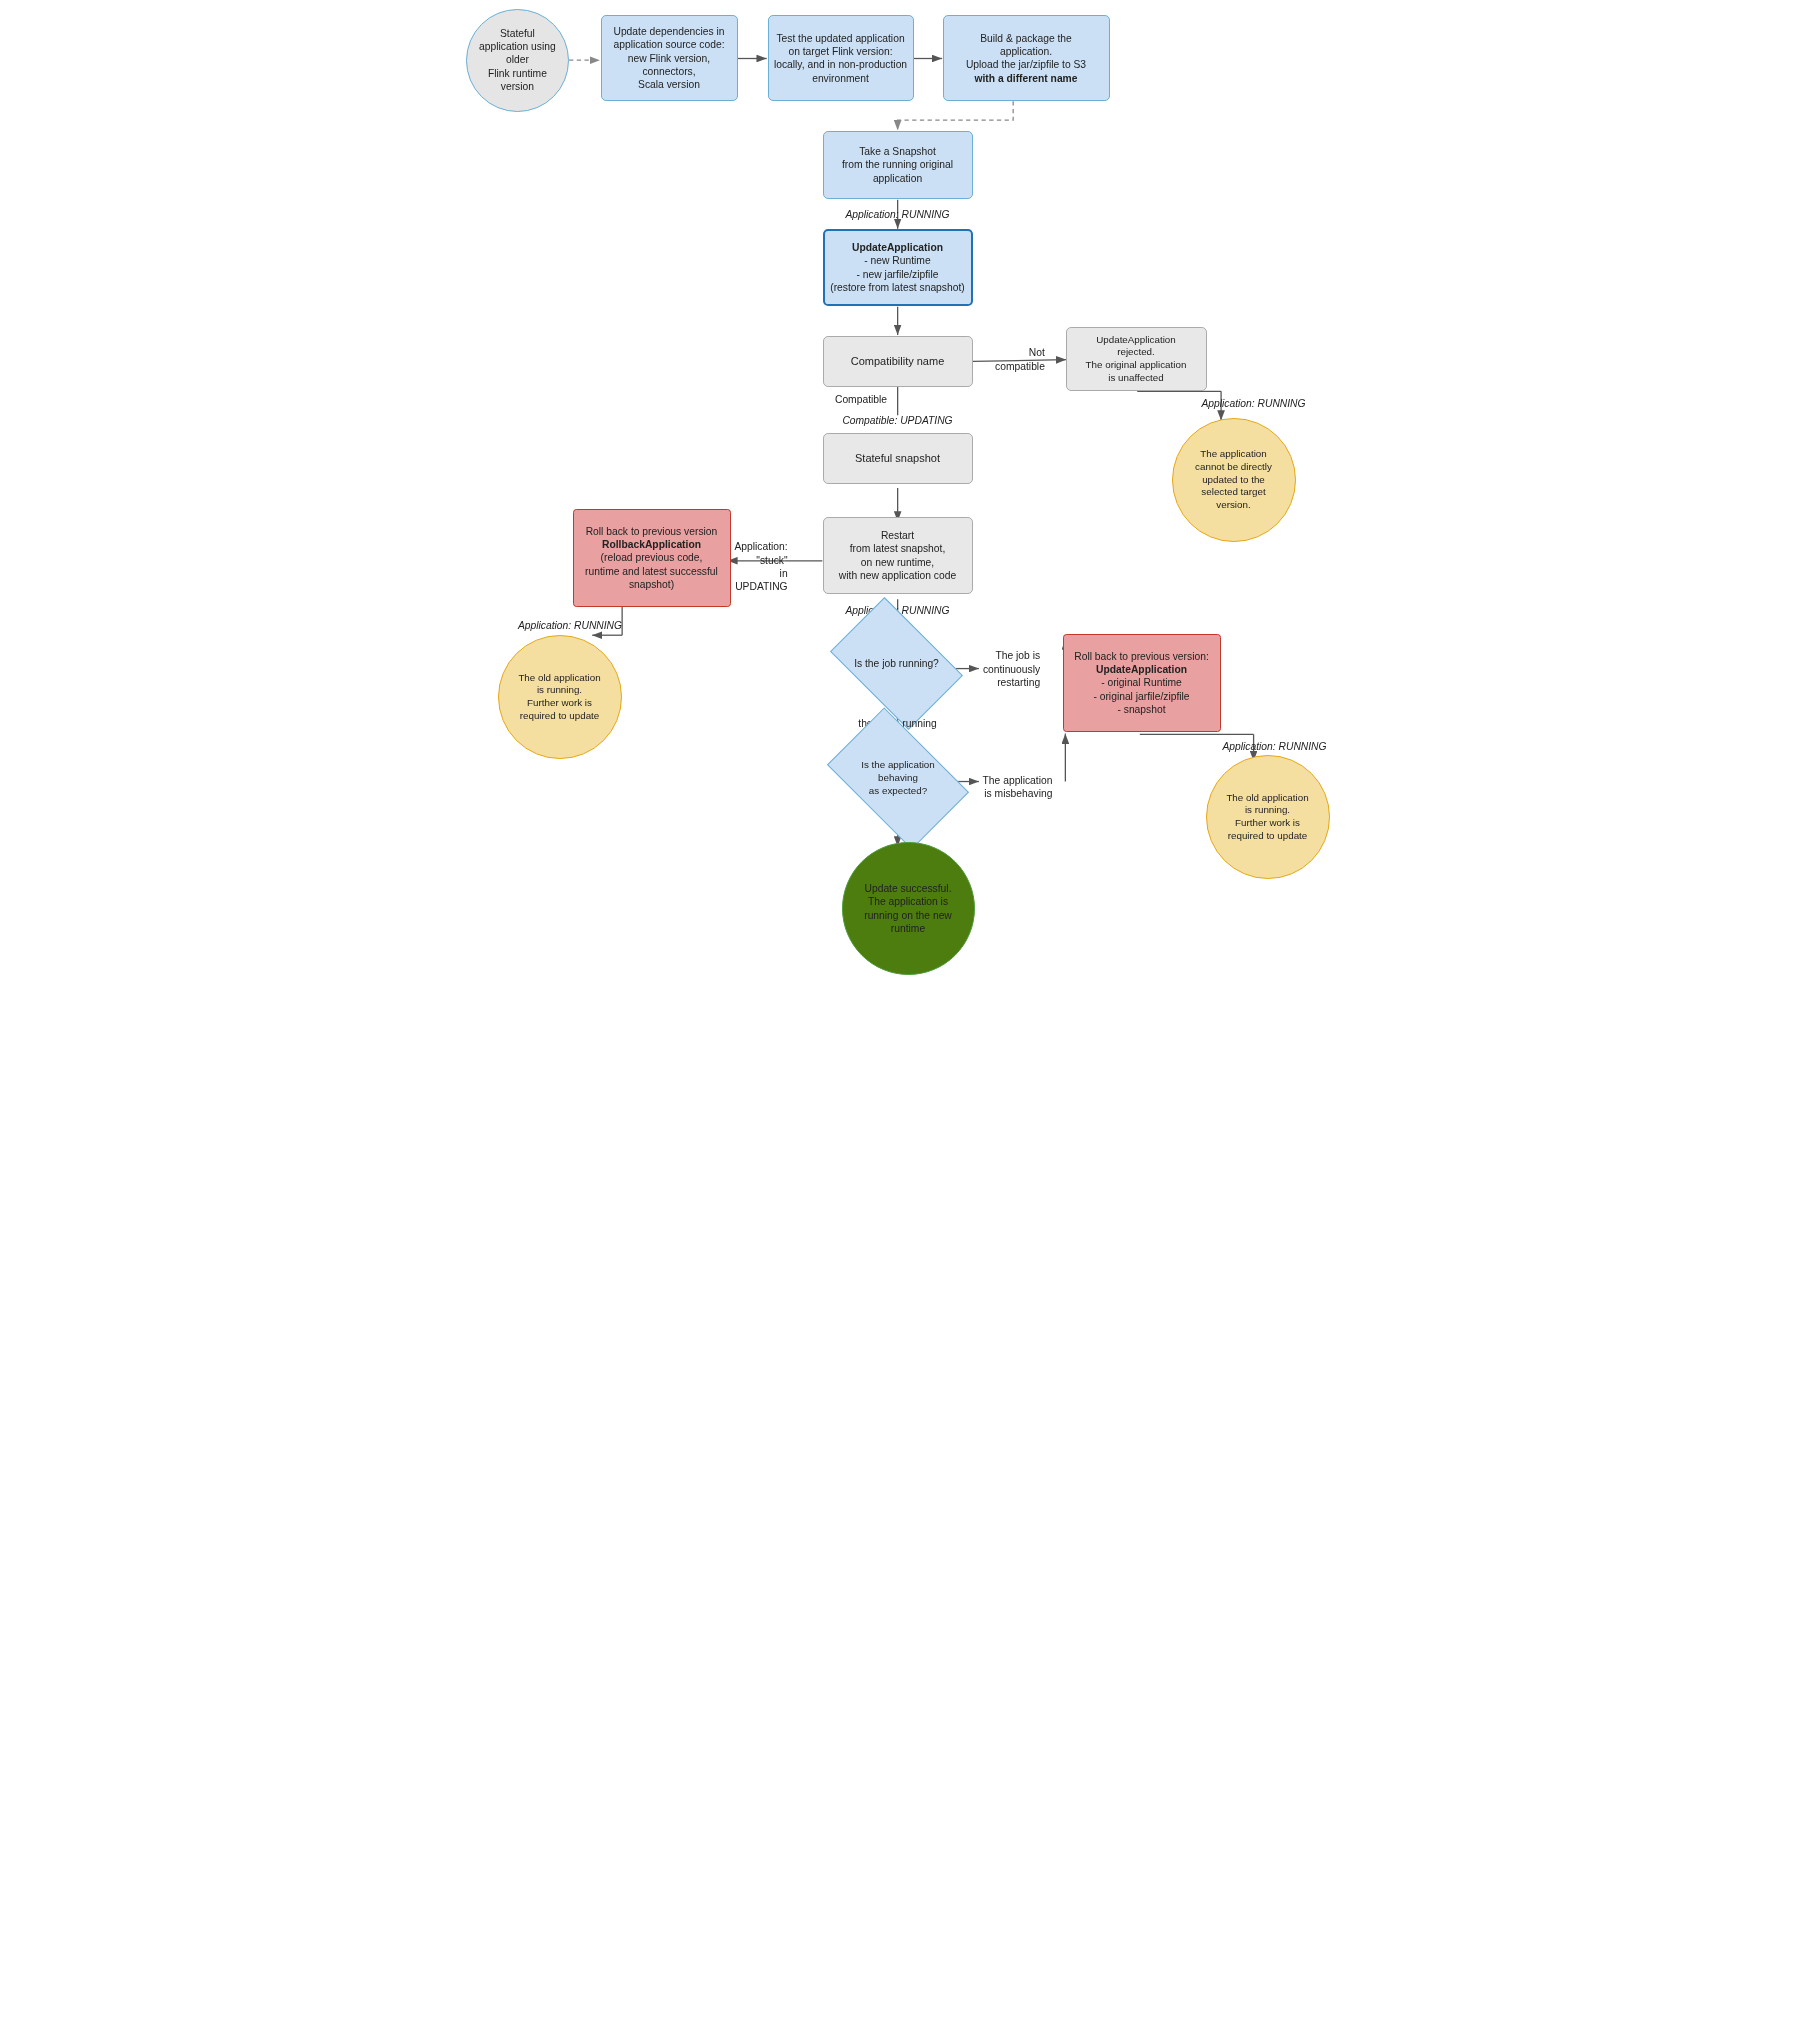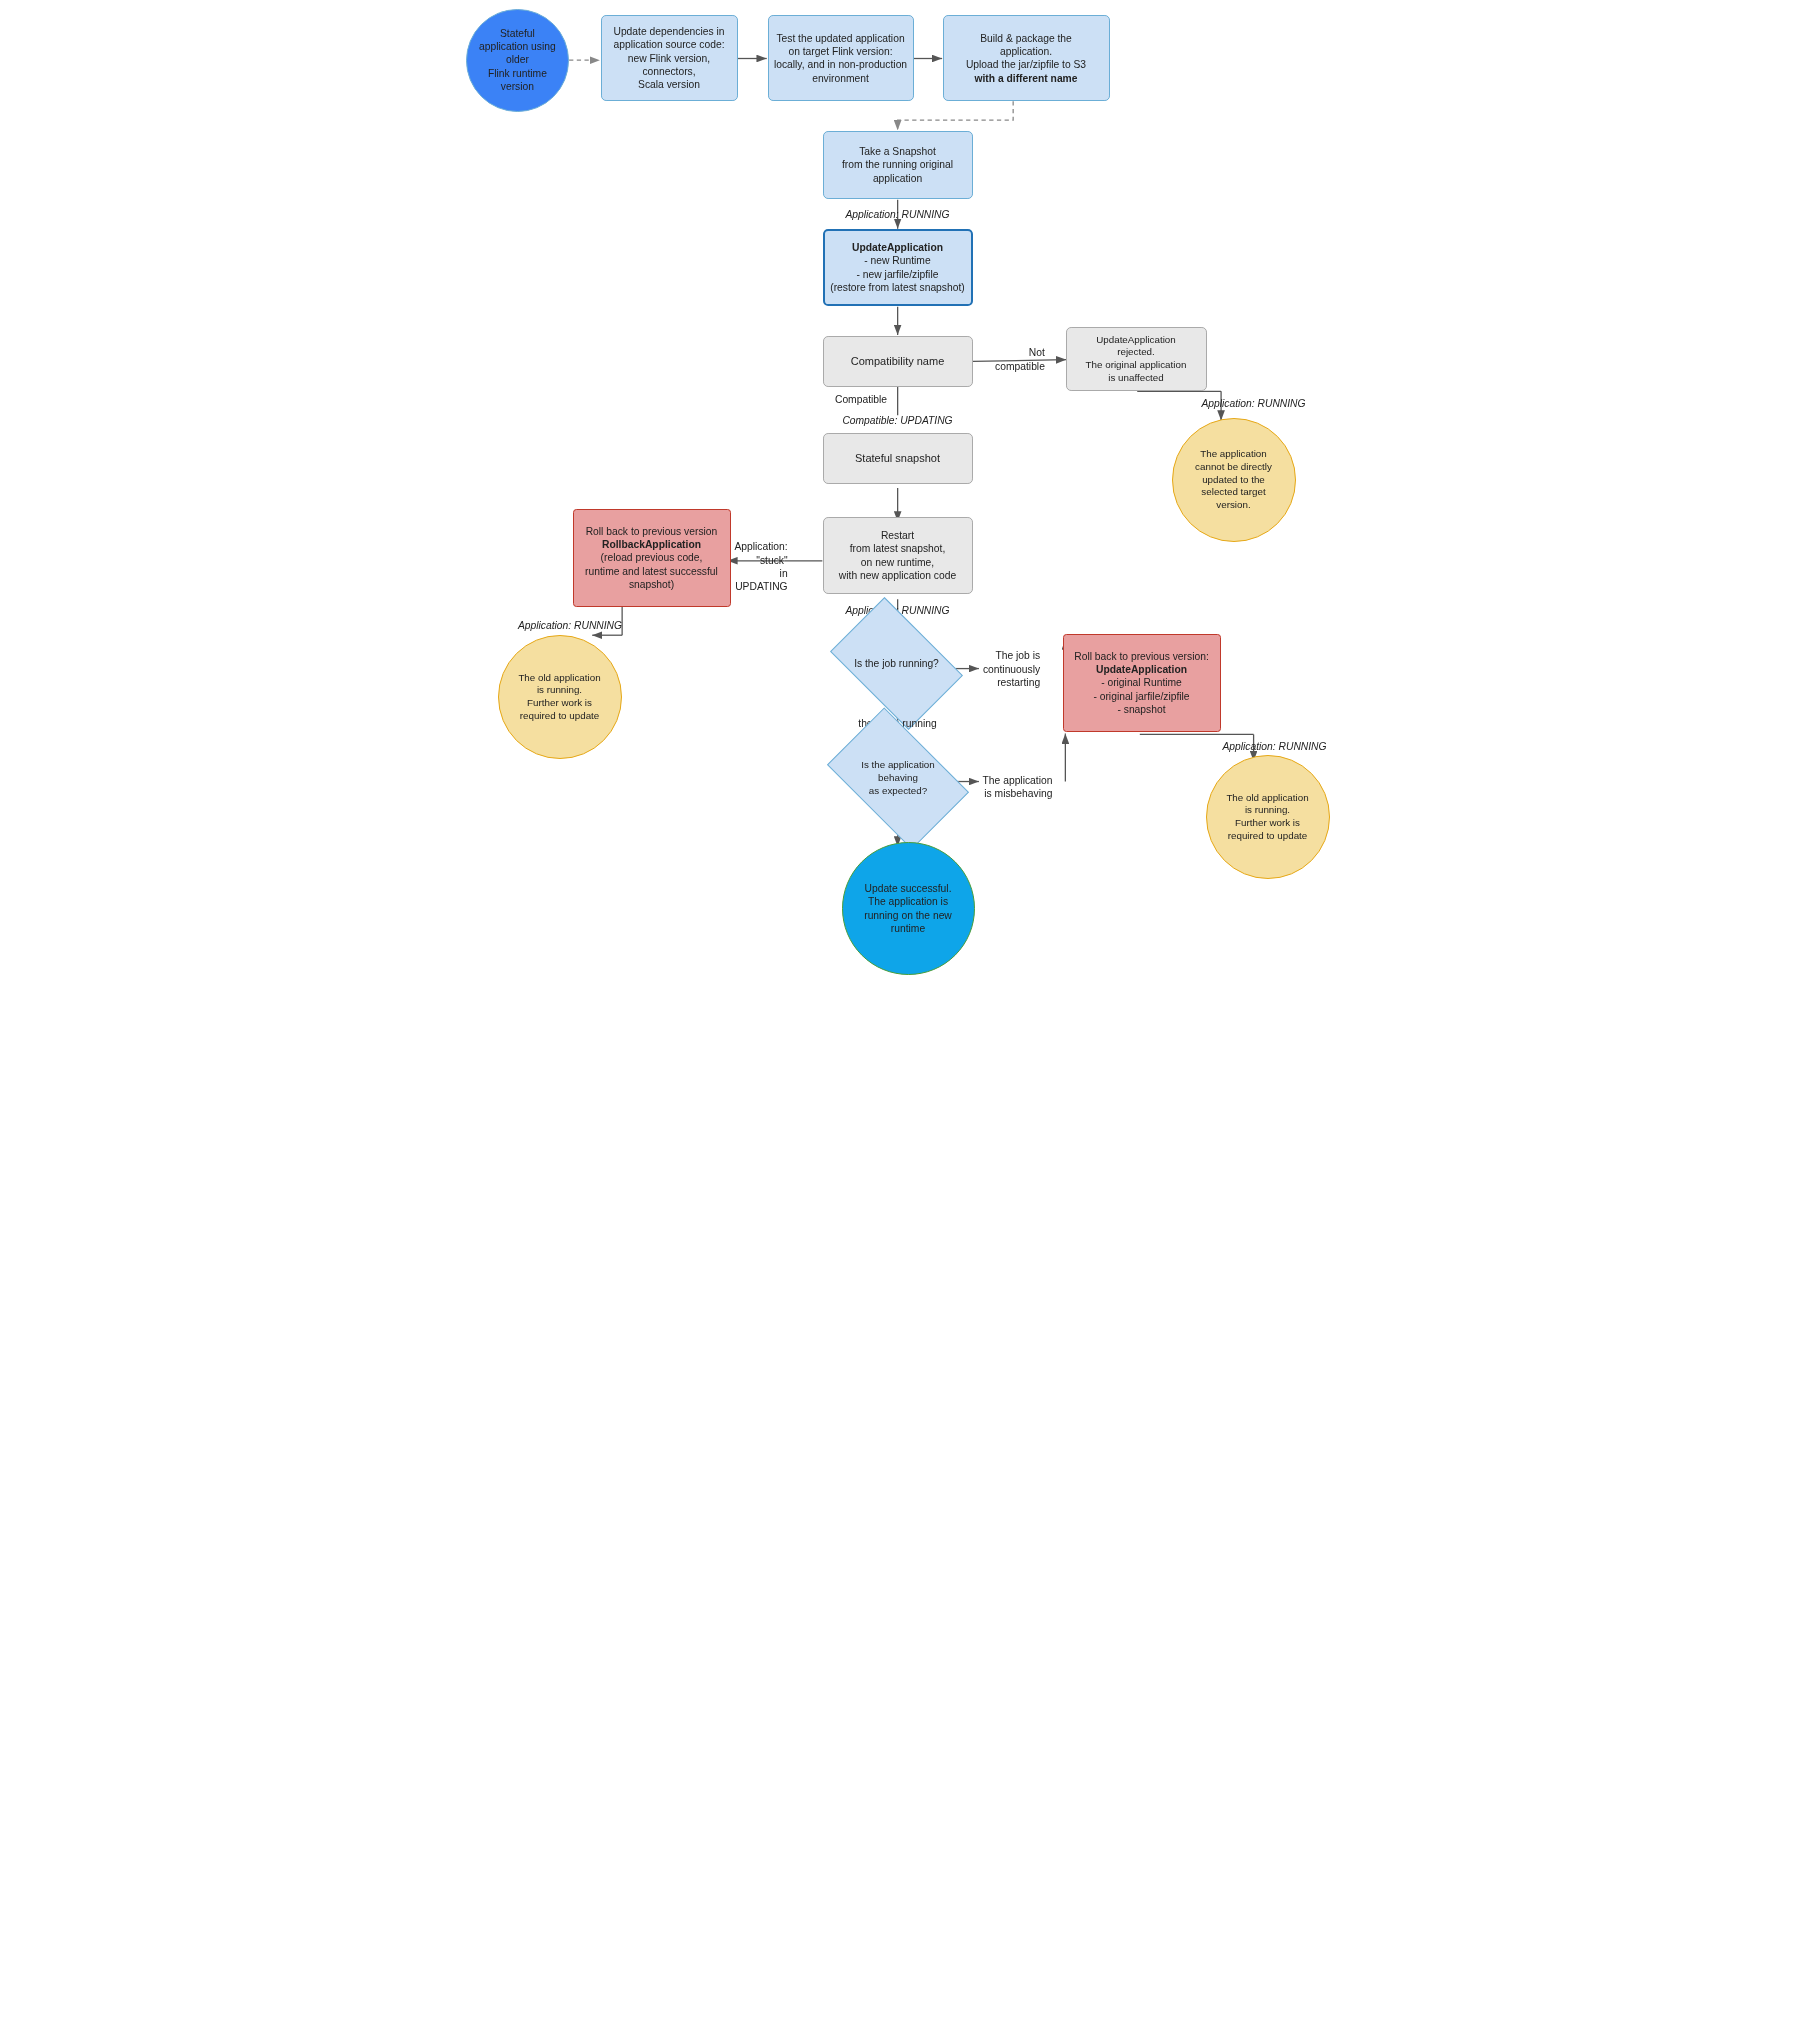--- a/index.html
+++ b/index.html
@@ -38,31 +38,31 @@
       background: #e8e8e8;
       border: 1.3px solid #aaa;
       border-radius: 5.1px;
     }
     .box-red {
       background: #e8a0a0;
       border: 1.7px solid #c0392b;
       border-radius: 3.4px;
     }
     .circle-blue {
-      background: #3b82f6;
+      background: #e5e5e5;
       border: 1.3px solid #6baed6;
       border-radius: 50%;
     }
     .circle-orange {
       background: #f5dfa0;
       border: 1.7px solid #e6a817;
       border-radius: 50%;
     }
     .circle-green {
-      background: #0ea5e9;
+      background: #4d7c0f;
       border: 1.7px solid #4a9e3a;
       border-radius: 50%;
     }
     .diamond {
       background: #cce0f5;
       border: 1.3px solid #6baed6;
       transform: rotate(45deg);
     }
     .diamond-inner {
       transform: rotate(-45deg);

